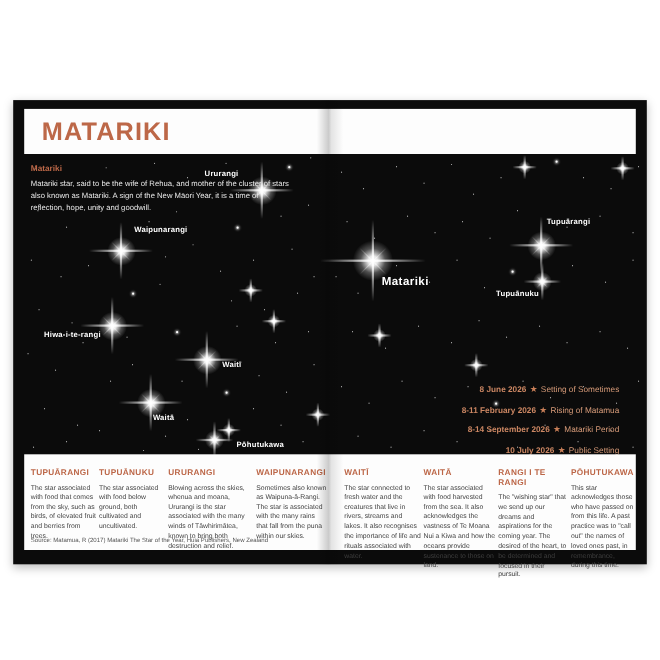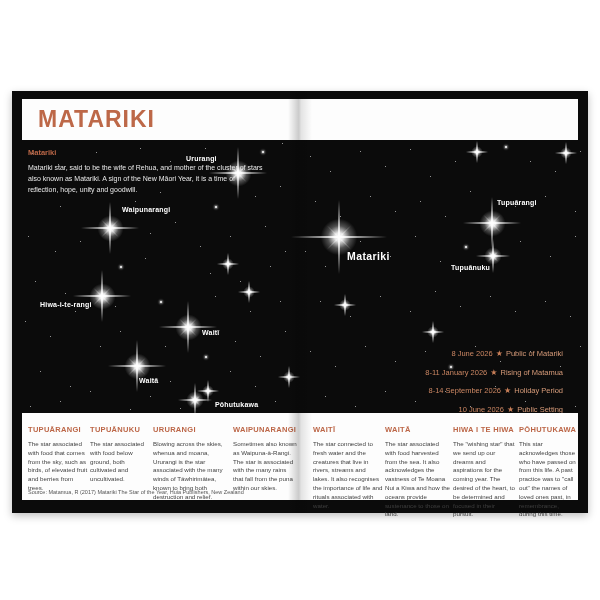--- a/index.html
+++ b/index.html
@@ -45,21 +45,21 @@
   .star-label.big { font-size:10.5px; letter-spacing:.4px; }
 
   
   .intro { position:absolute; left:16px; top:57px; width:238px; }
   .intro-heading { font-size:7.5px; font-weight:bold; color:#bd6848; margin-bottom:6px; }
   .intro-body { font-size:7px; line-height:1.55; color:#e9e9e9; }
 
   
   .dates { position:absolute; right:25px; top:258px; text-align:right; }
   .date-line { font-size:7.5px; margin-bottom:9.5px; color:#d79b79; }
-  .date-line b { color:#cc8763; font-weight:normal; }
+  .date-line b { color:#cc8763; font-weight:bold; }
   .date-line .glyph { color:#c97f58; font-size:8px; margin:0 3px; }
 
   
   .bottom-band { position:absolute; left:10px; top:322px; width:556px; height:87px; background:#fdfdfd; }
   .col { position:absolute; top:12px; }
   .col-title { font-size:7.5px; font-weight:bold; color:#bc6647; letter-spacing:.3px; margin-bottom:6px; }
   .col-body { font-size:6.2px; line-height:1.42; color:#3f3f3f; }
   .c0 { left:6px;   width:60px; }
   .c1 { left:68px;  width:60px; }
   .c2 { left:131px; width:76px; }
@@ -321,30 +321,30 @@
       <div class="page-title">MATARIKI</div>
     </div>
 
     <div class="intro">
       <div class="intro-heading">Matariki</div>
       <div class="intro-body">Matariki star, said to be the wife of Rehua, and mother of the cluster of stars also known as Matariki. A sign of the New Māori Year, it is a time of reflection, hope, unity and goodwill.</div>
     </div>
 
     <div class="dates">
         <div class="date-line">
-    <b>8 June 2026</b><span class="glyph">★</span><span>Public of Matariki</span>
+    <b>8 June 2026</b><span class="glyph">★</span><span>Setting of Sometimes</span>
   </div>
         <div class="date-line">
-    <b>8-11 January 2026</b><span class="glyph">★</span><span>Rising of Matamua</span>
+    <b>8-11 February 2026</b><span class="glyph">★</span><span>Rising of Matamua</span>
   </div>
         <div class="date-line">
-    <b>8-14 September 2026</b><span class="glyph">★</span><span>Holiday Period</span>
+    <b>8-14 September 2026</b><span class="glyph">★</span><span>Matariki Period</span>
   </div>
         <div class="date-line">
-    <b>10 June 2026</b><span class="glyph">★</span><span>Public Setting</span>
+    <b>10 July 2026</b><span class="glyph">★</span><span>Public Setting</span>
   </div>
       </div>
 
     <div class="bottom-band">
       <div class="source">Source: Matamua, R (2017) Matariki The Star of the Year, Huia Publishers, New Zealand</div>
     <div class="col c0">
     <div class="col-title">TUPUĀRANGI</div>
     <div class="col-body">The star associated with food that comes from the sky, such as birds, of elevated fruit and berries from trees.</div>
   </div>
         <div class="col c1">
@@ -361,21 +361,21 @@
   </div>
         <div class="col c4">
     <div class="col-title">WAITĪ</div>
     <div class="col-body">The star connected to fresh water and the creatures that live in rivers, streams and lakes. It also recognises the importance of life and rituals associated with water.</div>
   </div>
         <div class="col c5">
     <div class="col-title">WAITĀ</div>
     <div class="col-body">The star associated with food harvested from the sea. It also acknowledges the vastness of Te Moana Nui a Kiwa and how the oceans provide sustenance to those on land.</div>
   </div>
         <div class="col c6">
-    <div class="col-title">HIWA I TE HIWA</div>
+    <div class="col-title">RANGI I TE RANGI</div>
     <div class="col-body">The "wishing star" that we send up our dreams and aspirations for the coming year. The desired of the heart, to be determined and focused in their pursuit.</div>
   </div>
         <div class="col c7">
     <div class="col-title">PŌHUTUKAWA</div>
     <div class="col-body">This star acknowledges those who have passed on from this life. A past practice was to "call out" the names of loved ones past, in remembrance, during this time.</div>
   </div>
       </div>
 
     <div class="spine"></div>
   </div>

